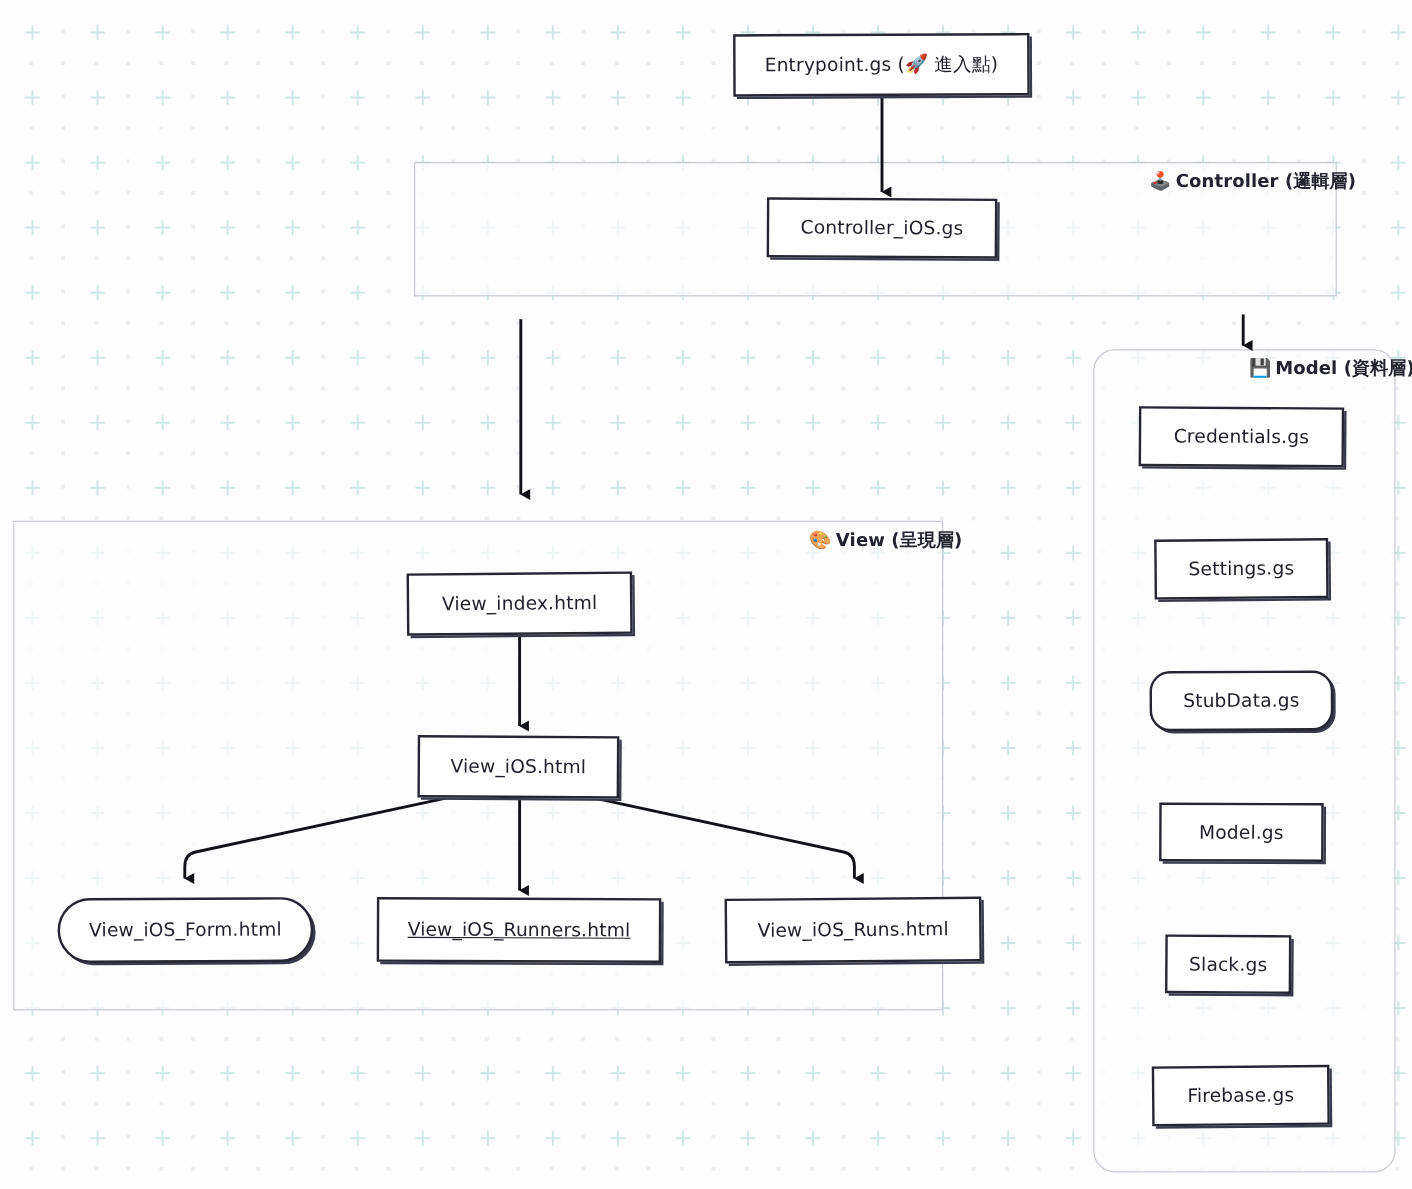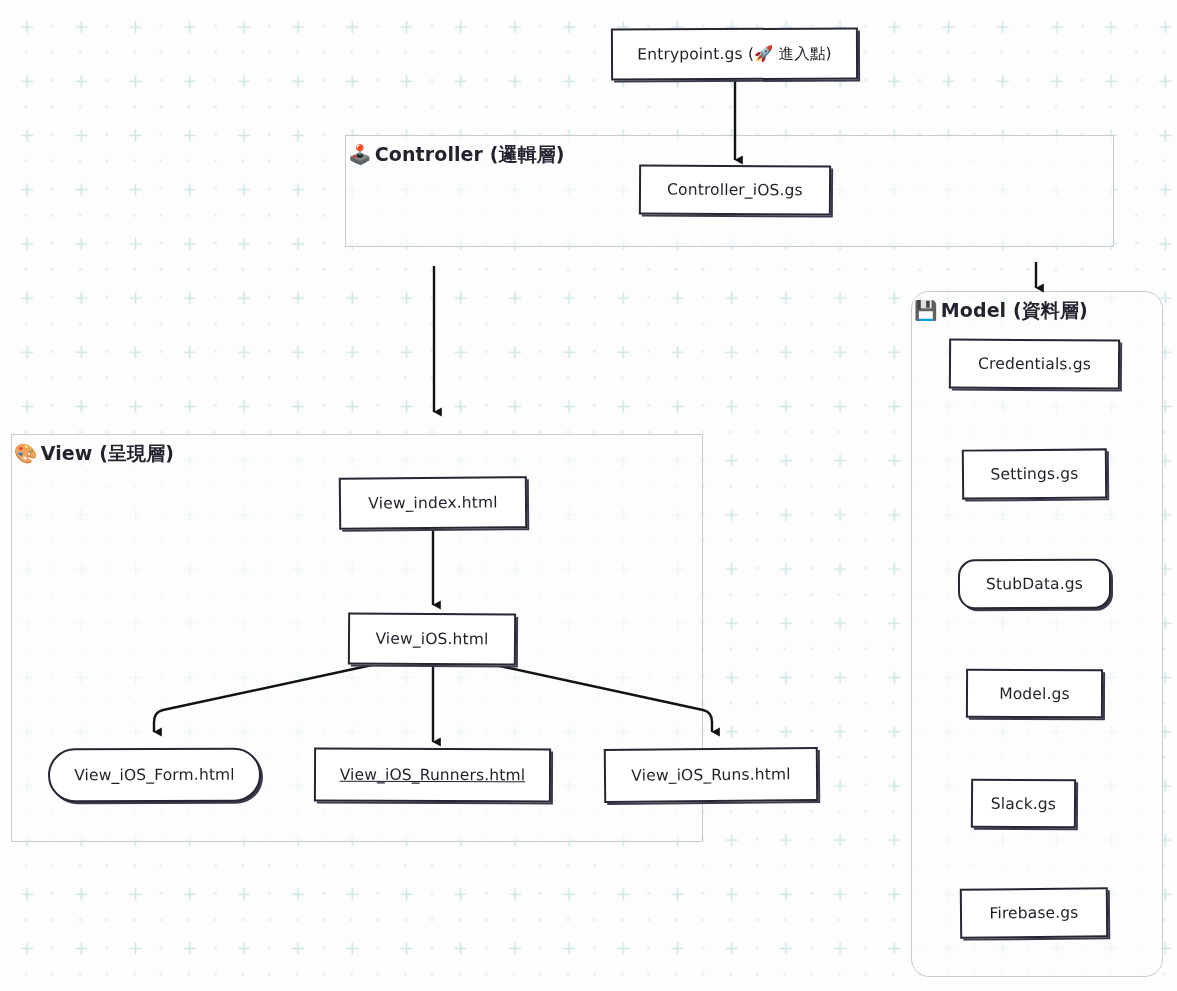--- a/index.html
+++ b/index.html
@@ -36,24 +36,24 @@
   
   .panel {
     position: absolute;
     border: 1.5px solid #c9c9d4;
     background: rgba(252,252,253,0.72);
     box-sizing: border-box;
   }
   .panel-label {
     position: absolute;
     top: 6px;
-    left: 2px;
+    left: 17px;
     width: 100%;
-    text-align: left;
-    font-size: 19px;
+    text-align: right;
+    font-size: 15px;
     font-weight: 600;
     color: #23232f;
     white-space: nowrap;
     letter-spacing: 0.1px;
   }
   .panel-label .emoji {
     font-family: "DejaVu Sans", sans-serif;
     margin-right: 3px;
   }
 
@@ -94,21 +94,21 @@
     <rect x="0" y="0" width="1177" height="991" fill="#fdfdfd"></rect>
     <rect x="0" y="0" width="1177" height="991" fill="url(#plusgrid)"></rect>
   </svg>
 
   <div class="panel" style="left:345px; top:135px; width:769px; height:112px;">
     <div class="panel-label">
       <span class="emoji">🕹️</span><span>Controller (邏輯層)</span>
     </div>
   </div>
 
-  <div class="panel" style="left:11px; top:434px; width:692px; height:408px;">
+  <div class="panel" style="left:11px; top:434px; width:775px; height:408px;">
     <div class="panel-label">
       <span class="emoji">🎨</span><span>View (呈現層)</span>
     </div>
   </div>
 
   <div class="panel" style="left:911px; top:291px; width:252px; height:686px;border-radius:18px;">
     <div class="panel-label">
       <span class="emoji">💾</span><span>Model (資料層)</span>
     </div>
   </div>

